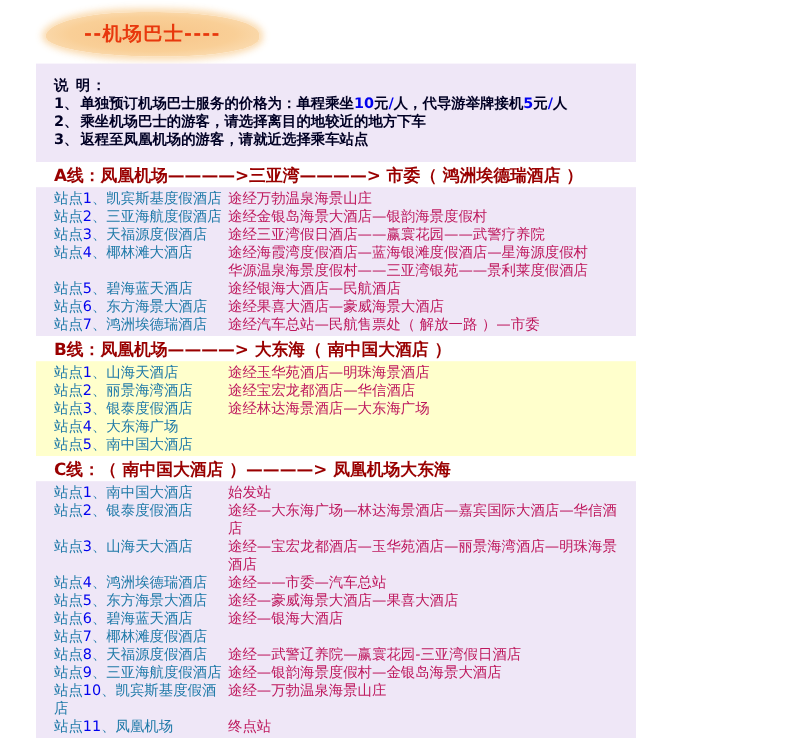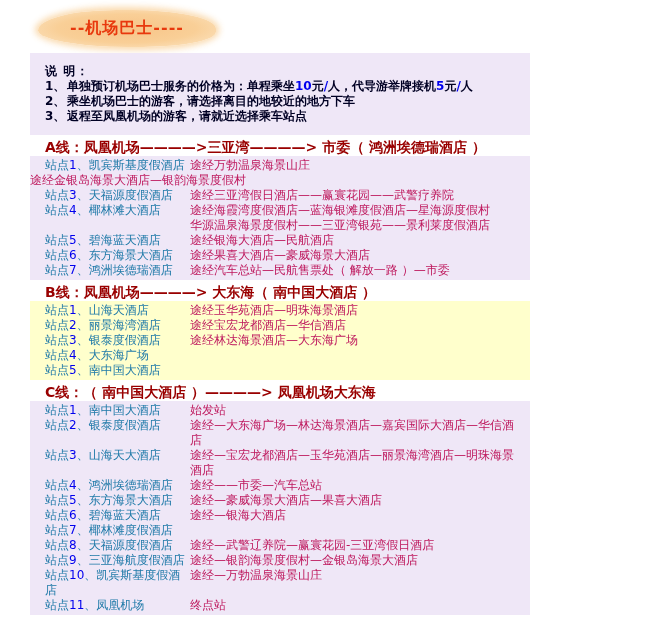--- a/index.html
+++ b/index.html
@@ -63,20 +63,21 @@
   </div>
 
   <div>
       <div class="sec-header">A线：凤凰机场————&gt;三亚湾————&gt; 市委（ 鸿洲埃德瑞酒店 ）</div>
       <div class="sec-block lavender">
         <div class="row">
           <span class="station">站点<span class="dg">1</span>、凯宾斯基度假酒店</span>
           <span class="route">途经万勃温泉海景山庄</span>
         </div>
         <div class="row">
+          <span class="station">站点<span class="dg">2</span>、三亚海航度假酒店</span>
           <span class="route">途经金银岛海景大酒店—银韵海景度假村</span>
         </div>
         <div class="row">
           <span class="station">站点<span class="dg">3</span>、天福源度假酒店</span>
           <span class="route">途经三亚湾假日酒店——赢寰花园——武警疗养院</span>
         </div>
         <div class="row">
           <span class="station">站点<span class="dg">4</span>、椰林滩大酒店</span>
           <span class="route">途经海霞湾度假酒店—蓝海银滩度假酒店—星海源度假村
 华源温泉海景度假村——三亚湾银苑——景利莱度假酒店</span>

